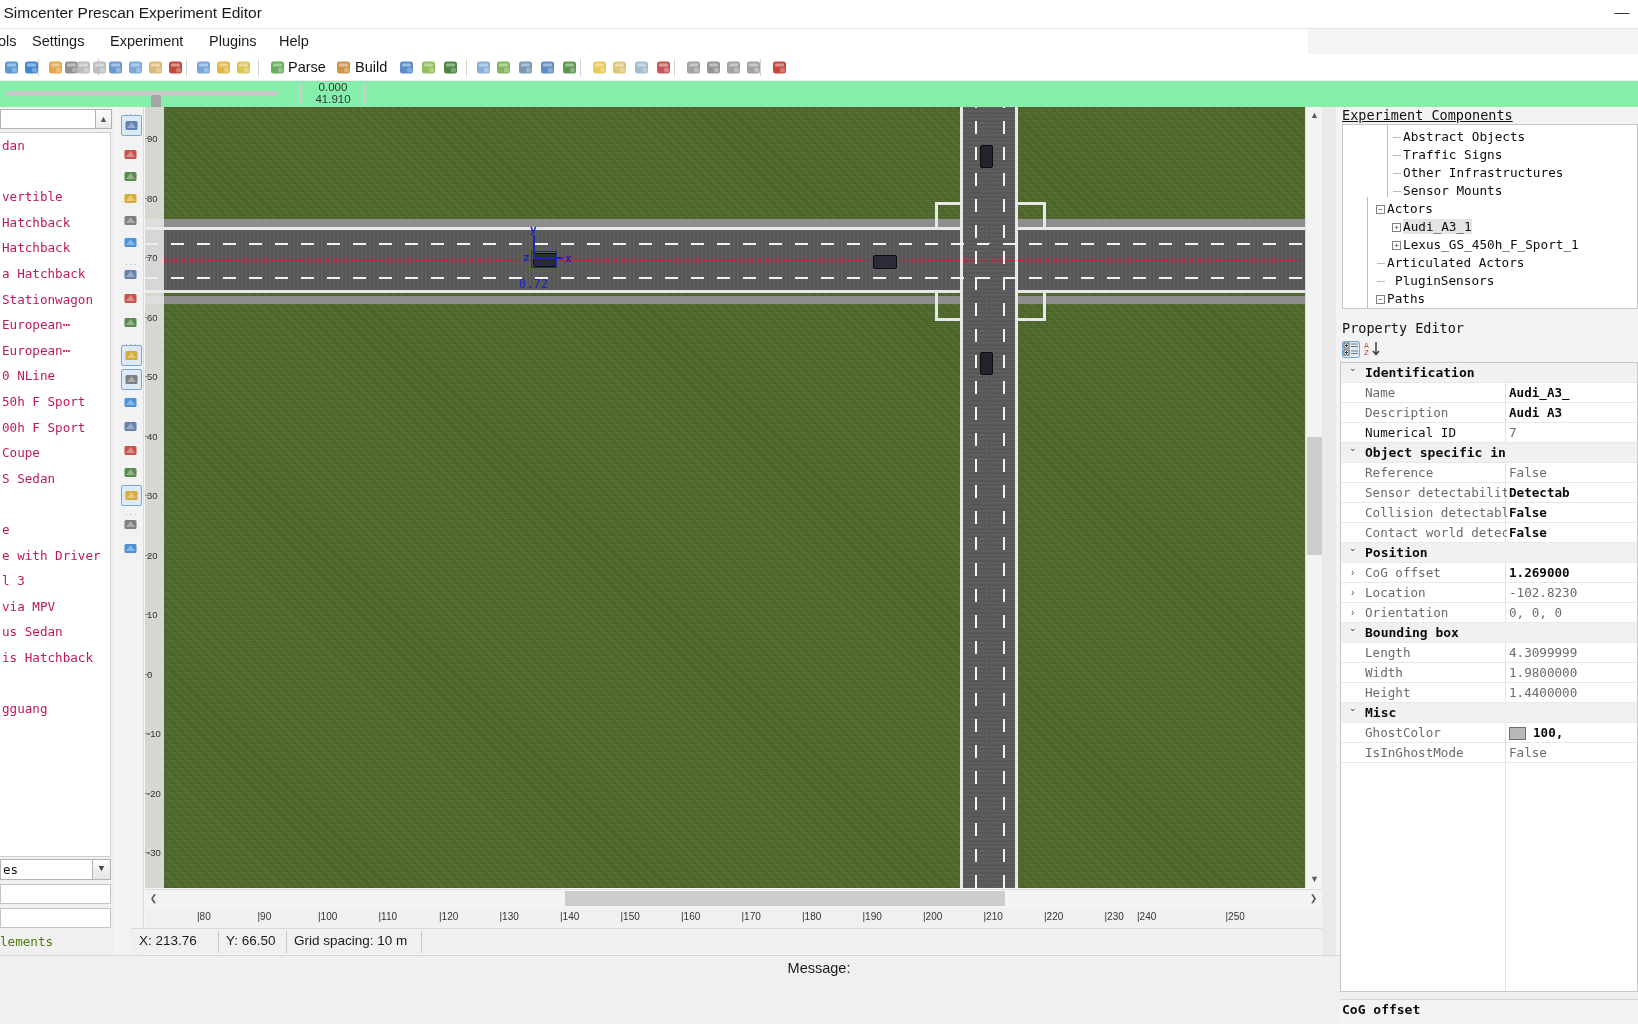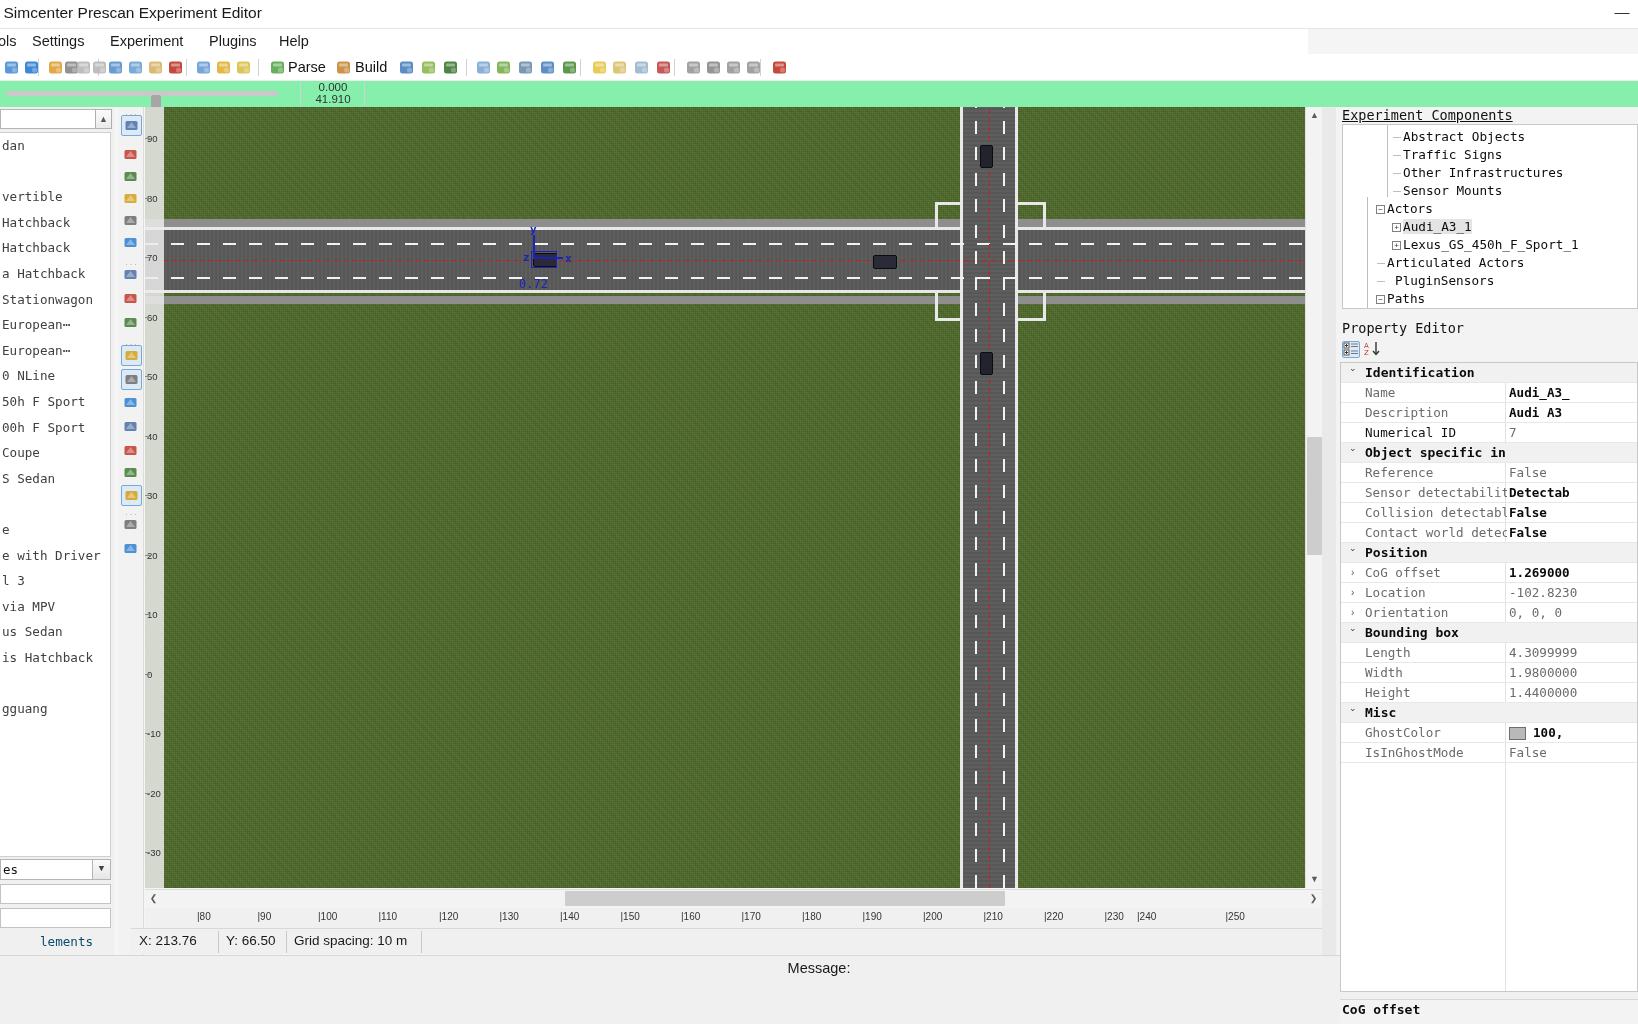--- a/index.html
+++ b/index.html
@@ -81,21 +81,21 @@
     background: linear-gradient(#fbfbfb,#eaeaea); border: 1px solid #b0b0b0;
     font-size: 9px; color: #555; text-align: center; line-height: 18px;
   }
   .lp-list {
     position: absolute; left: 0; top: 25px; width: 111px; height: 725px;
     background: #ffffff; border: 1px solid #cfcfcf; border-left: none;
     overflow: hidden;
   }
   .lp-item {
     font-family: "DejaVu Sans Mono", monospace;
-    font-size: 12.6px; color: #404040; white-space: nowrap;
+    font-size: 12.6px; color: #be185d; white-space: nowrap;
     height: 25.6px; line-height: 25.6px; padding-left: 2px;
   }
   .lp-combo {
     position: absolute; left: 0; top: 752px; width: 111px; height: 21px;
     background: #fff; border: 1px solid #b4b4b4;
     font-family: "DejaVu Sans Mono", monospace; font-size: 12.5px; color: #111;
     line-height: 19px; padding-left: 2px;
   }
   .lp-combo .arrow {
     position: absolute; right: 0; top: 0; width: 18px; height: 19px;
@@ -106,21 +106,21 @@
     position: absolute; left: 0; top: 777px; width: 111px; height: 20px;
     background: #fff; border: 1px solid #c3c3c3;
   }
   .lp-row3 {
     position: absolute; left: 0; top: 801px; width: 111px; height: 20px;
     background: #fff; border: 1px solid #c3c3c3;
   }
   .lp-foot {
     position: absolute; left: 0; top: 823px; width: 111px; height: 24px;
     font-family: "DejaVu Sans Mono", monospace;
-    font-size: 12.6px; color: #0c4a6e; white-space: nowrap; line-height: 24px; margin-left: 40px;
+    font-size: 12.6px; color: #4d7c0f; white-space: nowrap; line-height: 24px;
   }
 
   
   .vtools {
     position: absolute; left: 119px; top: 107px; width: 25px; height: 848px;
     background: #f2f2f2; border-right: 1px solid #dcdcdc;
   }
   .vt { position: absolute; left: 2px; width: 21px; height: 21px; border-radius: 2px; }
   .vt.sel { border: 1px solid #7aa8d4; background: #dceaf7; }
   .vt-dots {

